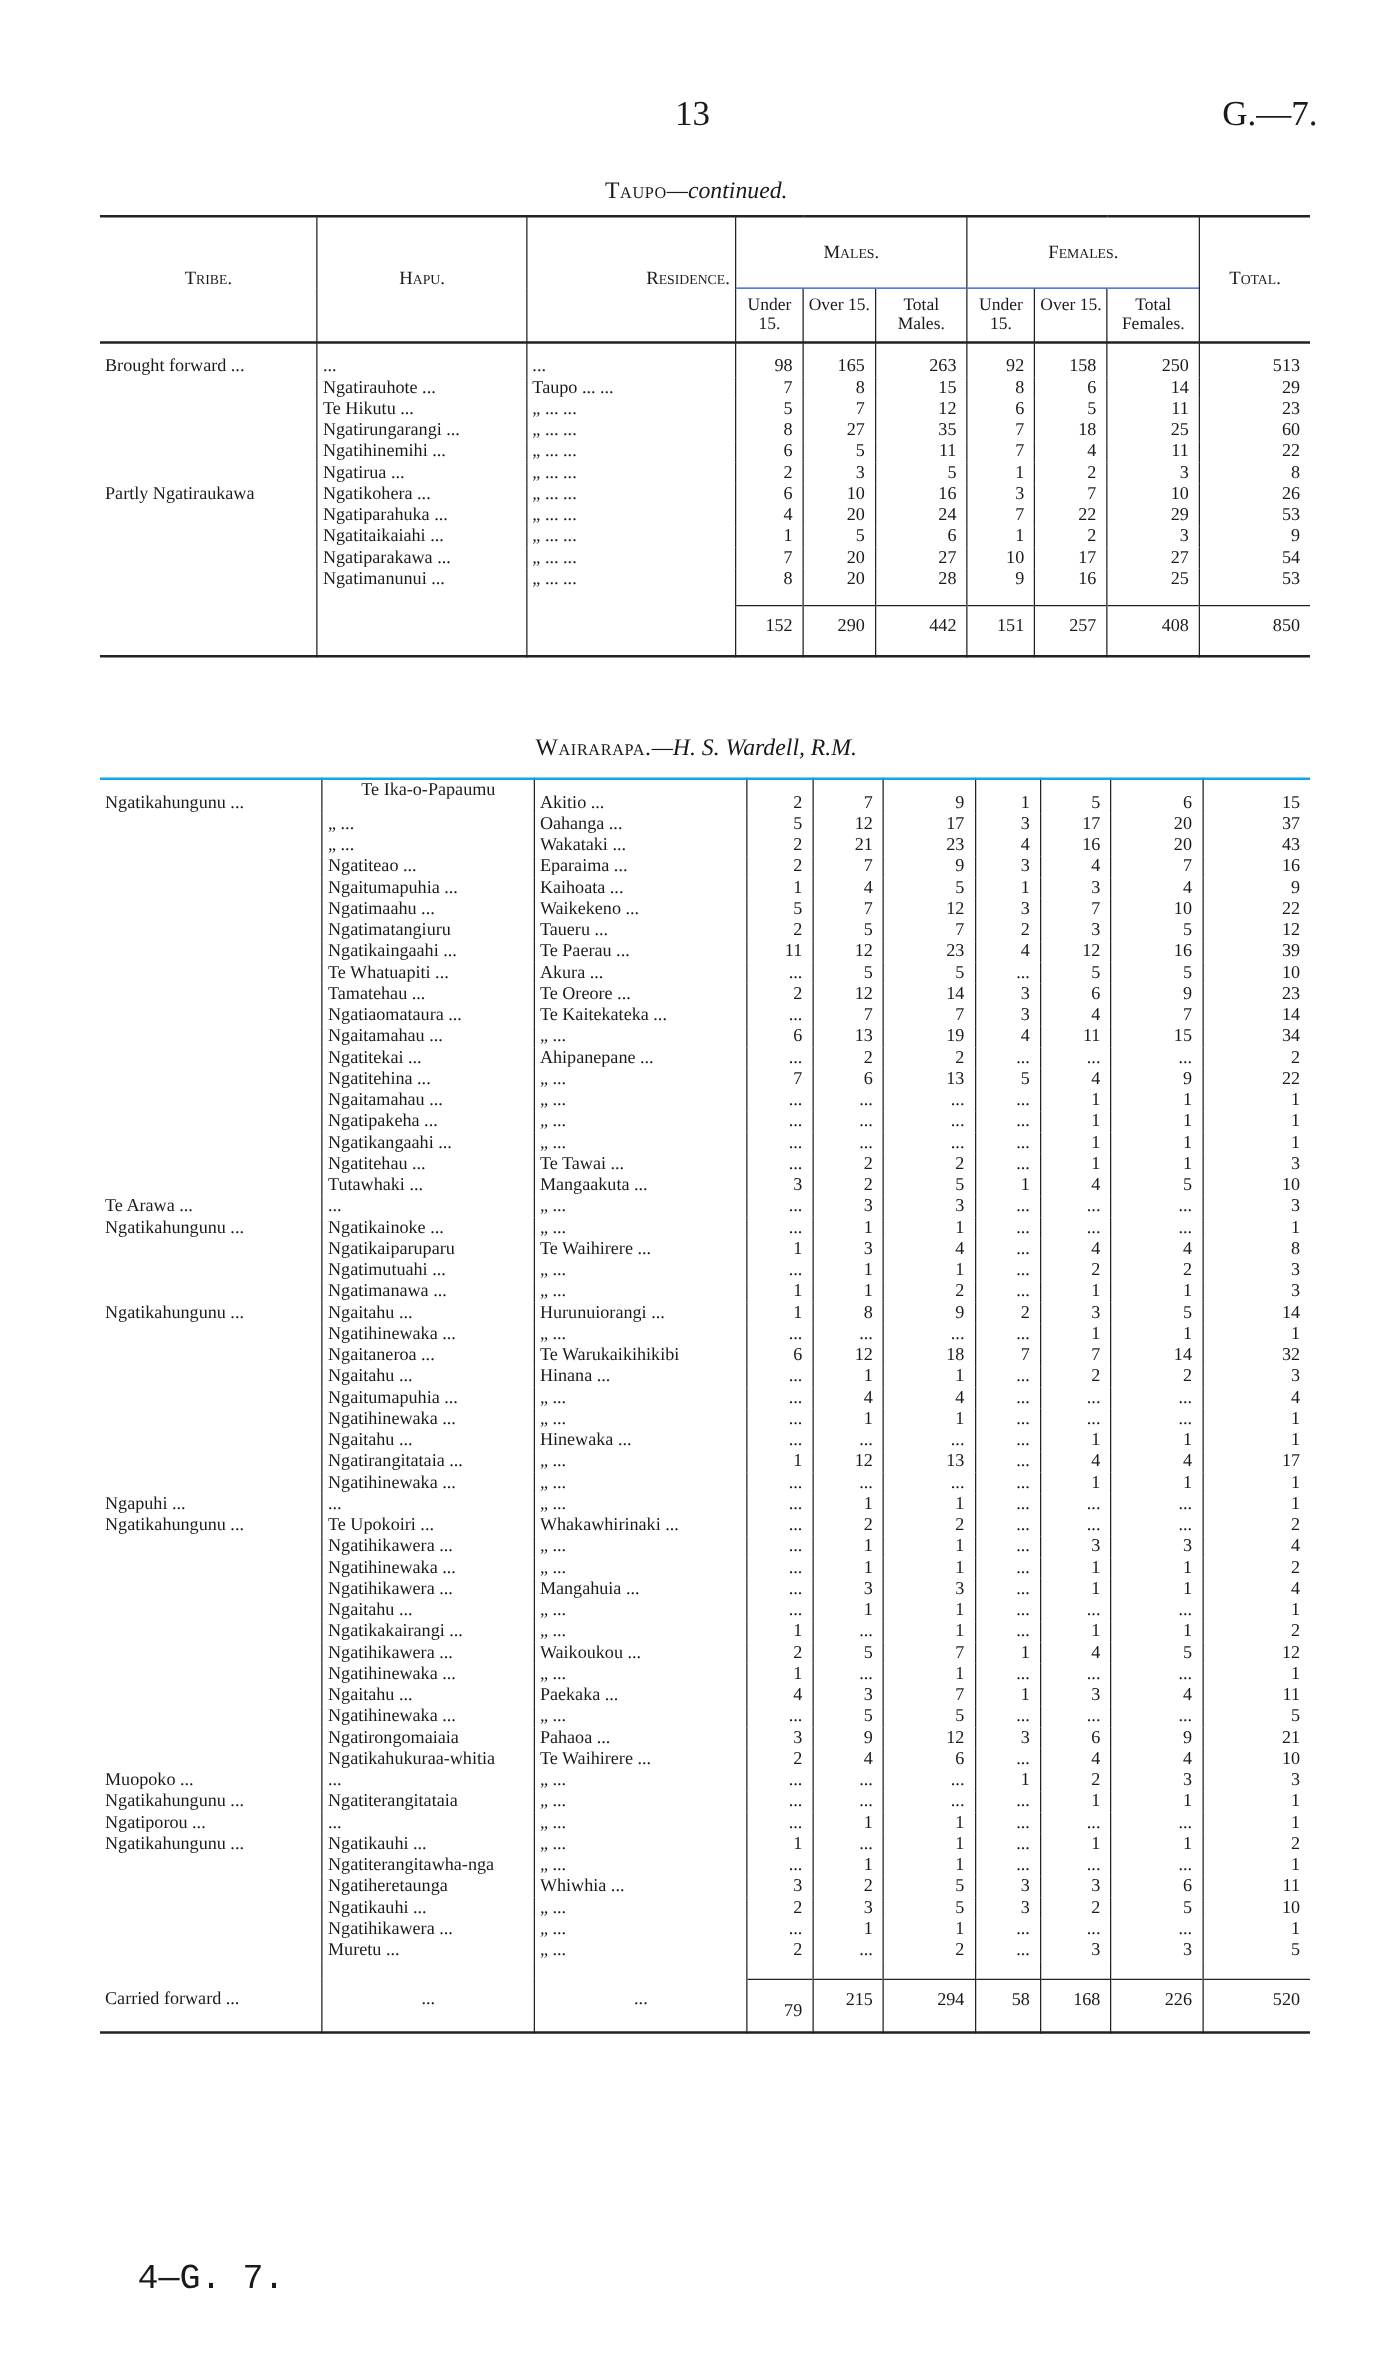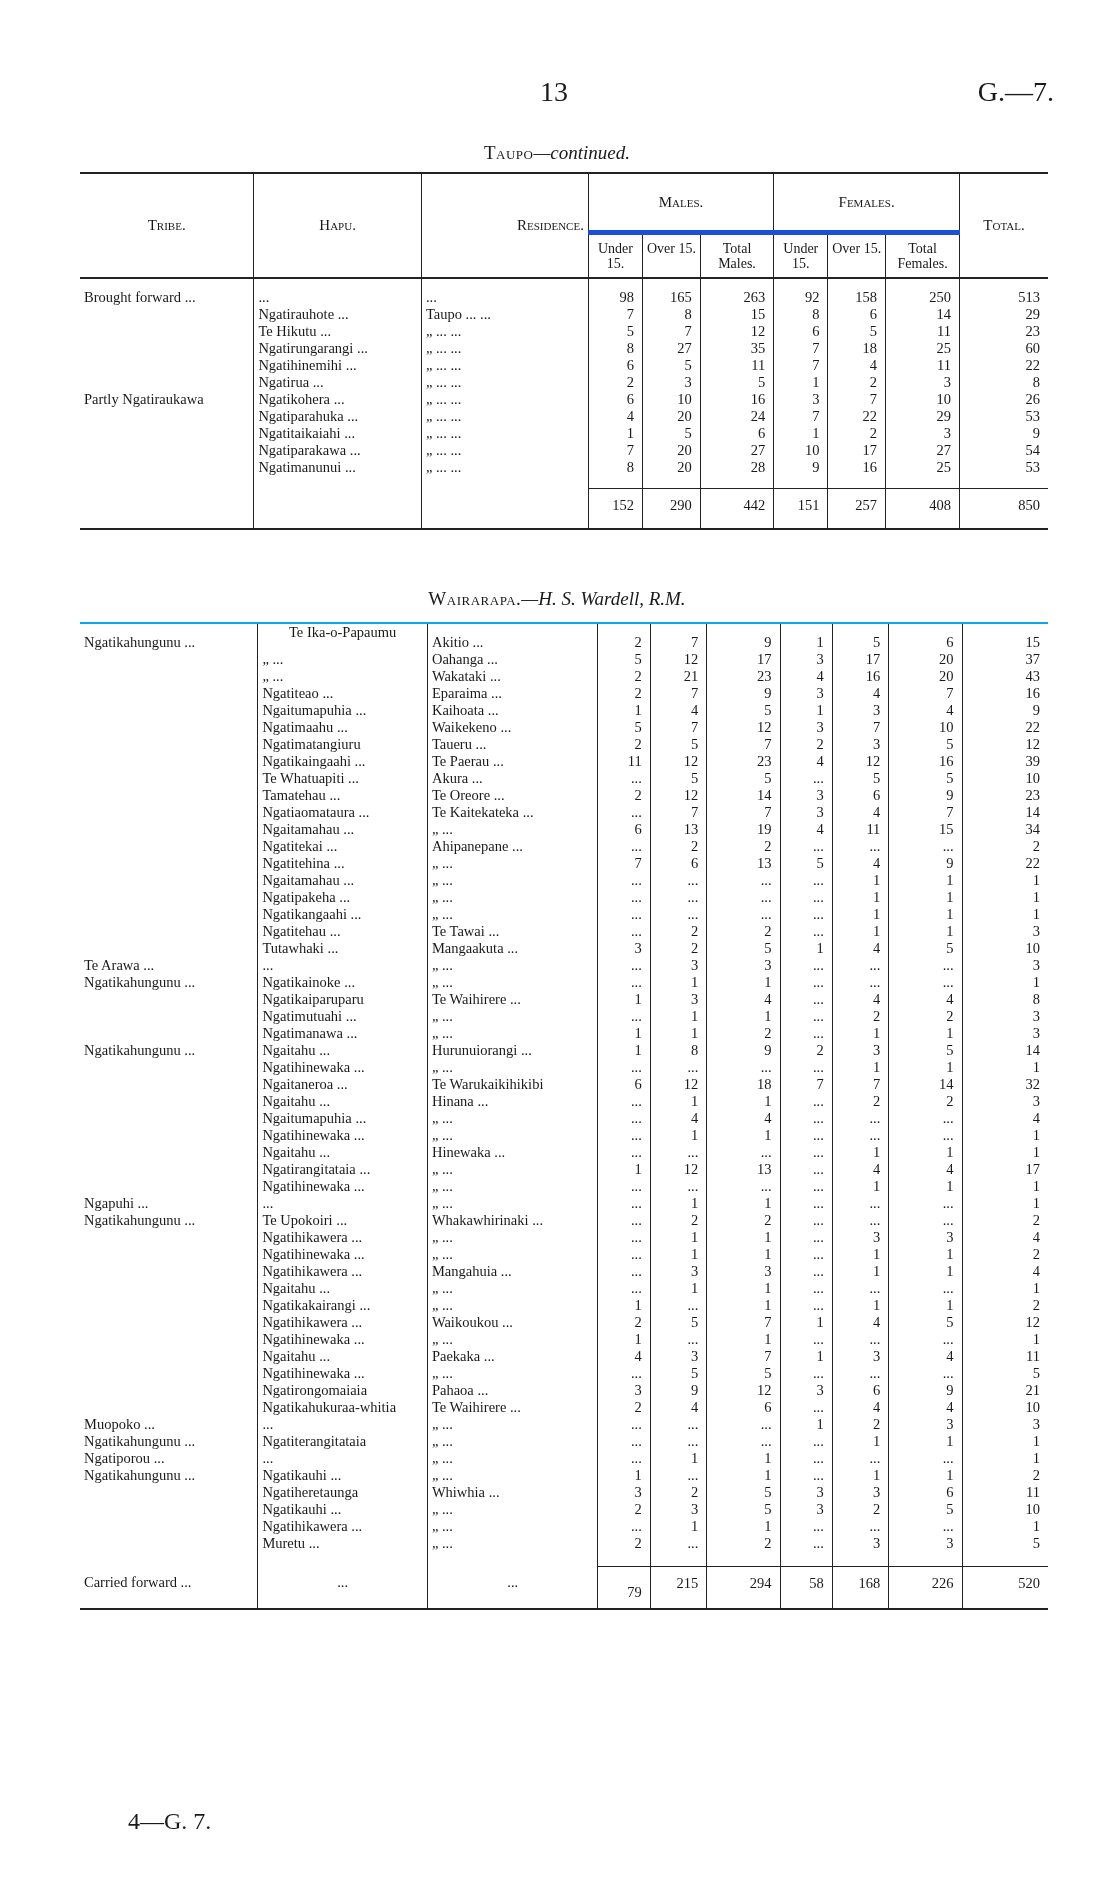--- a/index.html
+++ b/index.html
@@ -14,23 +14,23 @@
   th { font-weight:normal; font-variant:small-caps; font-size:15px; }
   .vl { border-left:1px solid #222; }
   .num { text-align:right; padding-right:8px; }
   .tribe { width:170px; }
   .hapu { width:162px; }
   .res { width:163px; }
   .c1 { width:50px; } .c2 { width:54px; } .c3 { width:70px; } .c4 { width:50px; } .c5 { width:54px; } .c6 { width:70px; } .c7 { width:82px; }
   .thick-top { border-top:2px solid #222; }
   .thick-bot { border-bottom:2px solid #222; }
   .hdr th { padding-top:8px; padding-bottom:8px; }
-  .sub th { border-top:5px solid #1d4ed8; font-variant:normal; font-size:14px; line-height:15px; padding:6px 2px; }
+  .sub th { border-top:1px solid #1d4ed8; font-variant:normal; font-size:14px; line-height:15px; padding:6px 2px; }
   .sumline td.n { border-top:1.5px solid #222; }
-  .footer { position:absolute; top:1808px; left:128px; font-size:24px; }
+  .footer { position:absolute; top:1808px; left:110px; font-size:28px;font-family:Liberation Mono, monospace; }
 </style>
 </head>
 <body>
 
 <div class="pagenum">13</div>
 <div class="docref">G.—7.</div>
 
 <div class="sectitle" style="top:142px;">
   <span class="sc">Taupo</span><span class="it">—continued.</span>
 </div>
@@ -830,20 +830,32 @@
         <td class="vl num">1</td>
         <td class="vl num">...</td>
         <td class="vl num">1</td>
         <td class="vl num">...</td>
         <td class="vl num">1</td>
         <td class="vl num">1</td>
         <td class="vl num">2</td>
       </tr>
       <tr>
         <td class=""></td>
+        <td class="vl">Ngatiterangitawha-nga</td>
+        <td class="vl">„ ...</td>
+        <td class="vl num">...</td>
+        <td class="vl num">1</td>
+        <td class="vl num">1</td>
+        <td class="vl num">...</td>
+        <td class="vl num">...</td>
+        <td class="vl num">...</td>
+        <td class="vl num">1</td>
+      </tr>
+      <tr>
+        <td class=""></td>
         <td class="vl">Ngatiheretaunga</td>
         <td class="vl">Whiwhia ...</td>
         <td class="vl num">3</td>
         <td class="vl num">2</td>
         <td class="vl num">5</td>
         <td class="vl num">3</td>
         <td class="vl num">3</td>
         <td class="vl num">6</td>
         <td class="vl num">11</td>
       </tr>

